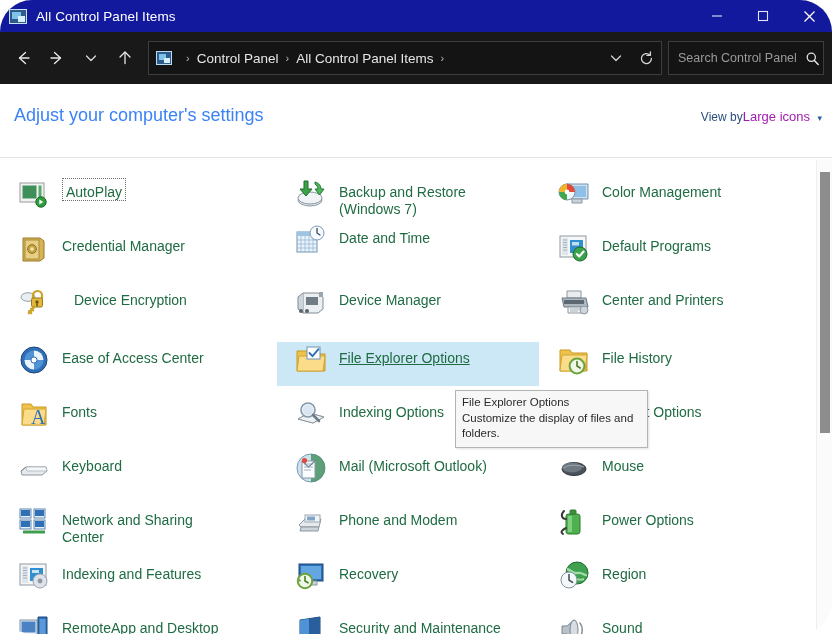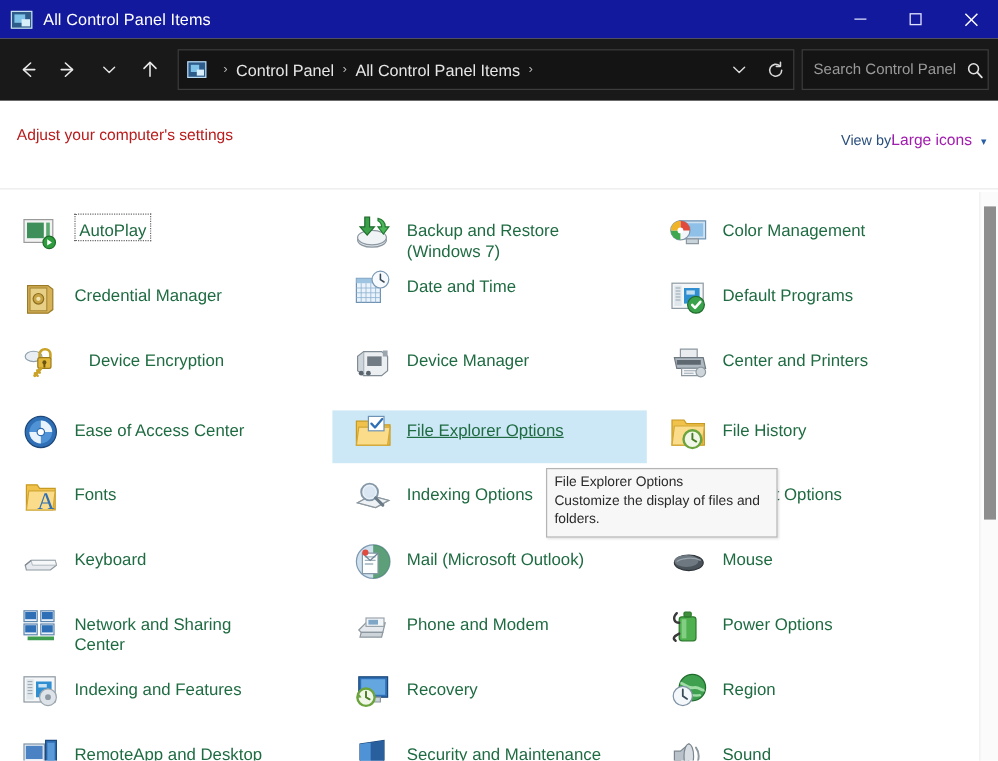--- a/index.html
+++ b/index.html
@@ -2,21 +2,21 @@
 <html><head>
 <meta charset="utf-8">
 <style>
   * { box-sizing: border-box; margin: 0; padding: 0; }
   html, body {
     width: 832px; height: 634px;
     overflow: hidden;
     font-family: "Liberation Sans", sans-serif;
     background: #ffffff;
   }
-  #app { position: relative; width: 832px; height: 634px; overflow: hidden; }
+  #app { position: relative; width: 832px; height: 634px; overflow: hidden; border-radius: 32px; }
 
   
   .titlebar {
     position: absolute; top: 0; left: 0; width: 832px; height: 32px;
     background: #13199c;
     display: flex; align-items: center;
   }
   .title-icon {
     width: 18px; height: 15px; margin-left: 9px; margin-right: 9px;
     background: #2d5c8a; border: 1px solid #c7dff0;
@@ -87,21 +87,21 @@
   .search-ic { width: 26px; display: flex; align-items: center; justify-content: center; color: #e2e2e2; }
 
   
   .header {
     position: absolute; top: 84px; left: 0; width: 832px; height: 74px;
     background: #ffffff;
     border-bottom: 1px solid #e4e4e4;
   }
   .page-title {
     position: absolute; left: 14px; top: 105px;
-    font-size: 13px; color: #b91c1c; white-space: nowrap;
+    font-size: 18px; color: #3b82f6; white-space: nowrap;
   }
   .viewby {
     position: absolute; right: 86px; top: 110px;
     font-size: 12px; color: #2a4f7c;
   }
   .viewby-value {
     position: absolute; right: 22px; top: 109px;
     font-size: 13px; color: #a21caf; white-space: nowrap;
   }
   .viewby-caret {

